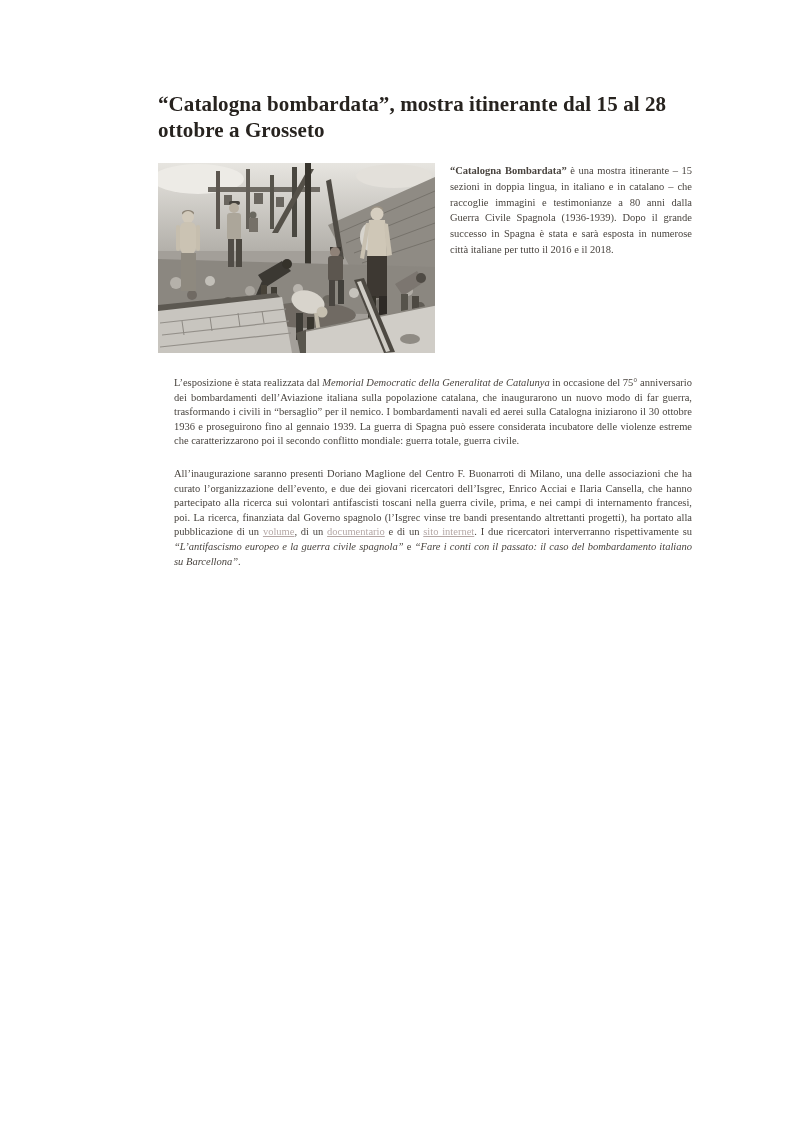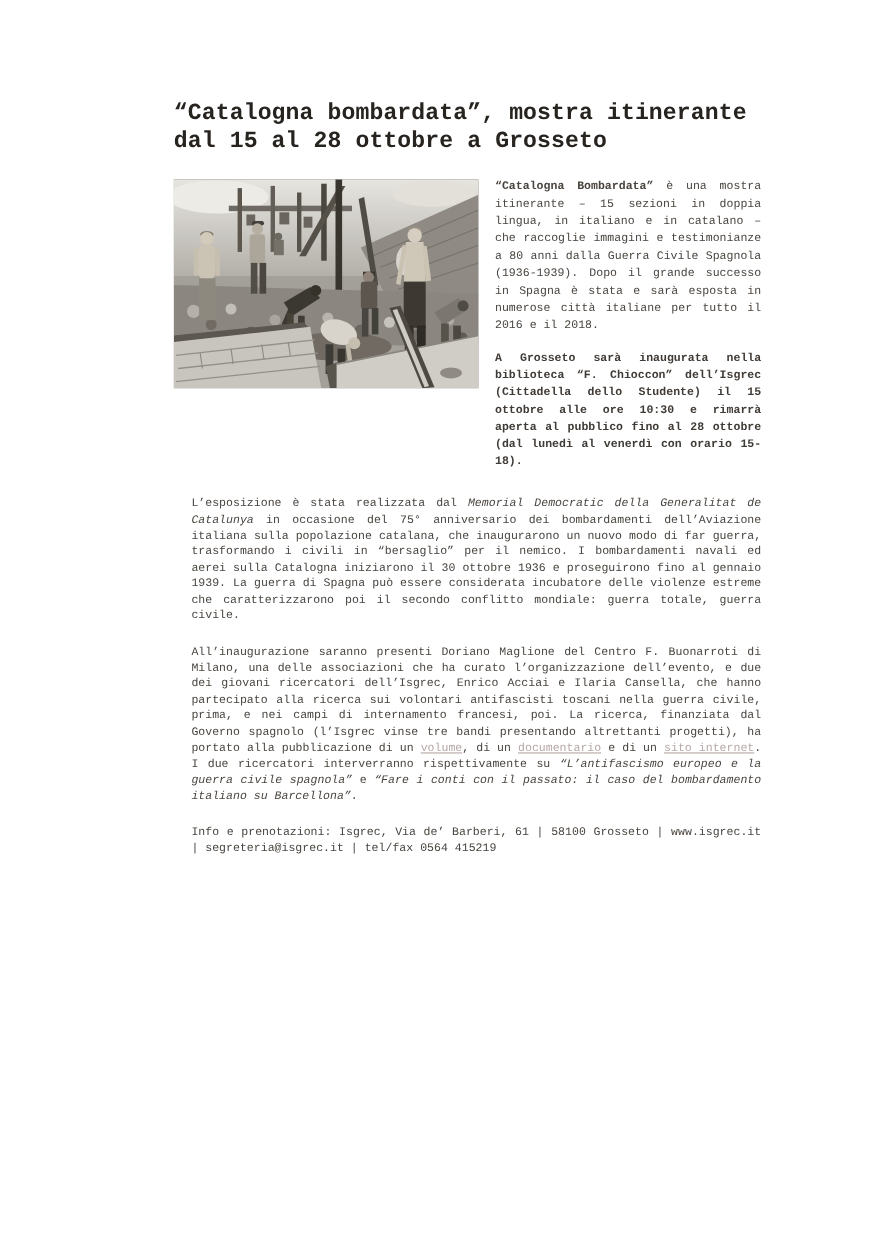--- a/index.html
+++ b/index.html
@@ -2,21 +2,21 @@
 <html lang="it"><head>
 <meta charset="utf-8">
 <style>
   html,body{margin:0;padding:0;background:#ffffff;}
   .page{
     position:relative;
     width:800px;
     height:1131px;
     background:#ffffff;
     overflow:hidden;
-    font-family:Liberation Mono, monospace;
+    font-family:Liberation Serif, serif;
   }
   .content{
     position:absolute;
     left:158px;
     top:91px;
     width:534px;
   }
   .article-title{
     margin:0 0 20px 0;
     font-size:21px;
@@ -184,25 +184,23 @@
             <path d="M148,168 L277,142" stroke="#8a867f" stroke-width="1.5" fill="none"></path>
             <polygon points="196,117 206,115 237,189 226,190" fill="#4e4a43"></polygon>
             <polygon points="199,119 203,118 232,188 228,189" fill="#cfccc5"></polygon>
             <ellipse cx="252" cy="176" rx="10" ry="5" fill="#8f8b84"></ellipse>
           </g>
         </svg>
       </div>
 
       <div class="intro-col">
         <p><strong>“Catalogna Bombardata”</strong><span> è una mostra itinerante – 15 sezioni in doppia lingua, in italiano e in catalano – che raccoglie immagini e testimonianze a 80 anni dalla Guerra Civile Spagnola (1936-1939). Dopo il grande successo in Spagna è stata e sarà esposta in numerose città italiane per tutto il 2016 e il 2018.</span></p>
-        <p class="intro-opening">A Grosseto sarà inaugurata nella biblioteca “F. Chioccon” dell’Isgrec (Cittadella dello Studente) il 15 ottobre alle ore 10:30 e rimarrà aperta al pubblico fino al 28 ottobre (dal lunedì al venerdì con orario 15-18).</p>
       </div>
     </div>
 
     <p class="body-p first"><span>L’esposizione è stata realizzata dal </span><em>Memorial Democratic della Generalitat de Catalunya</em><span> in occasione del 75° anniversario dei bombardamenti dell’Aviazione italiana sulla popolazione catalana, che inaugurarono un nuovo modo di far guerra, trasformando i civili in “bersaglio” per il nemico. I bombardamenti navali ed aerei sulla Catalogna iniziarono il 30 ottobre 1936 e proseguirono fino al gennaio 1939. La guerra di Spagna può essere considerata incubatore delle violenze estreme che caratterizzarono poi il secondo conflitto mondiale: guerra totale, guerra civile.</span></p>
 
     <p class="body-p"><span>All’inaugurazione saranno presenti Doriano Maglione del Centro F. Buonarroti di Milano, una delle associazioni che ha curato l’organizzazione dell’evento, e due dei giovani ricercatori dell’Isgrec, Enrico Acciai e Ilaria Cansella, che hanno partecipato alla ricerca sui volontari antifascisti toscani nella guerra civile, prima, e nei campi di internamento francesi, poi. La ricerca, finanziata dal Governo spagnolo (l’Isgrec vinse tre bandi presentando altrettanti progetti), ha portato alla pubblicazione di un </span><a class="link">volume</a><span>, di un </span><a class="link">documentario</a><span> e di un </span><a class="link">sito internet</a><span>. I due ricercatori interverranno rispettivamente su </span><em>“L’antifascismo europeo e la guerra civile spagnola”</em><span> e </span><em>“Fare i conti con il passato: il caso del bombardamento italiano su Barcellona”</em><span>.</span></p>
 
 
-    <p class="body-p">Info e prenotazioni: Isgrec, Via de’ Barberi, 61 | 58100 Grosseto | www.isgrec.it | segreteria@isgrec.it | tel/fax 0564 415219</p>
 
   </div>
 </div>
 
 </body></html>

